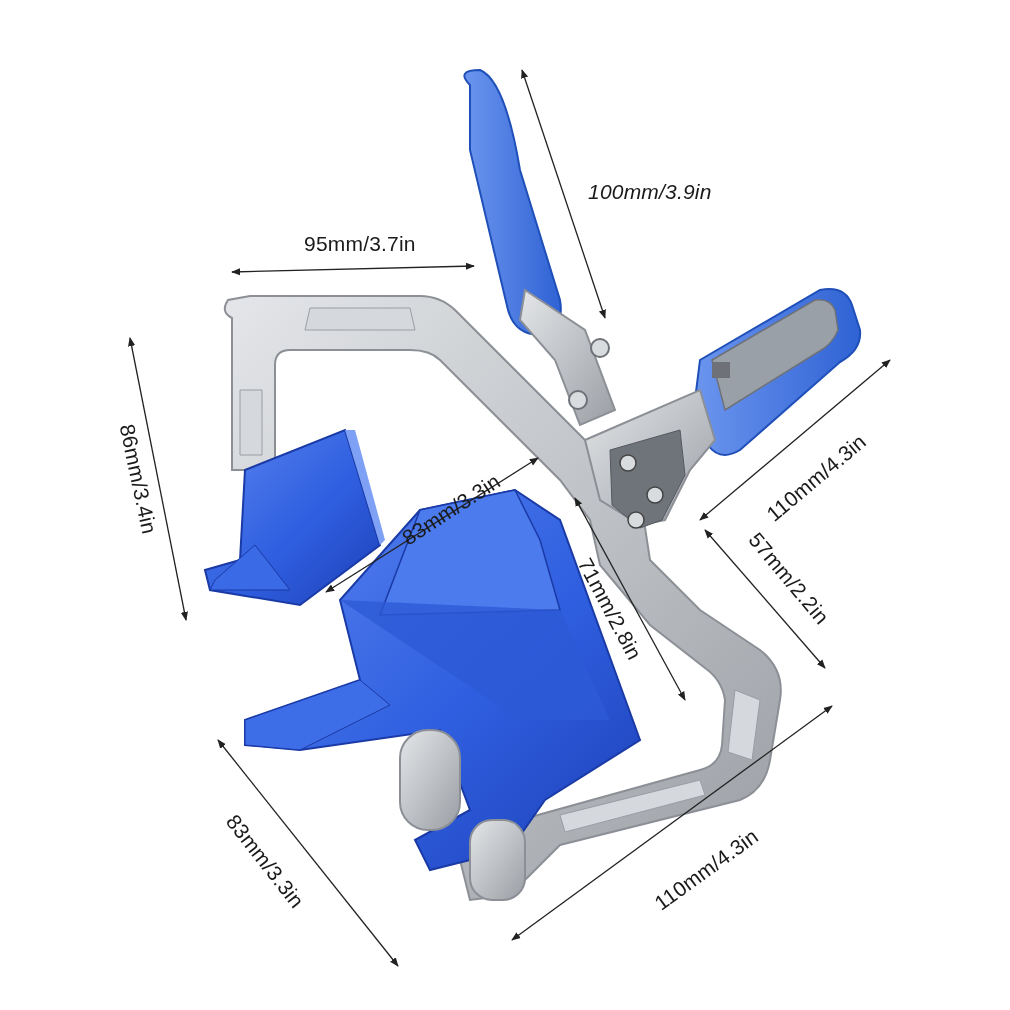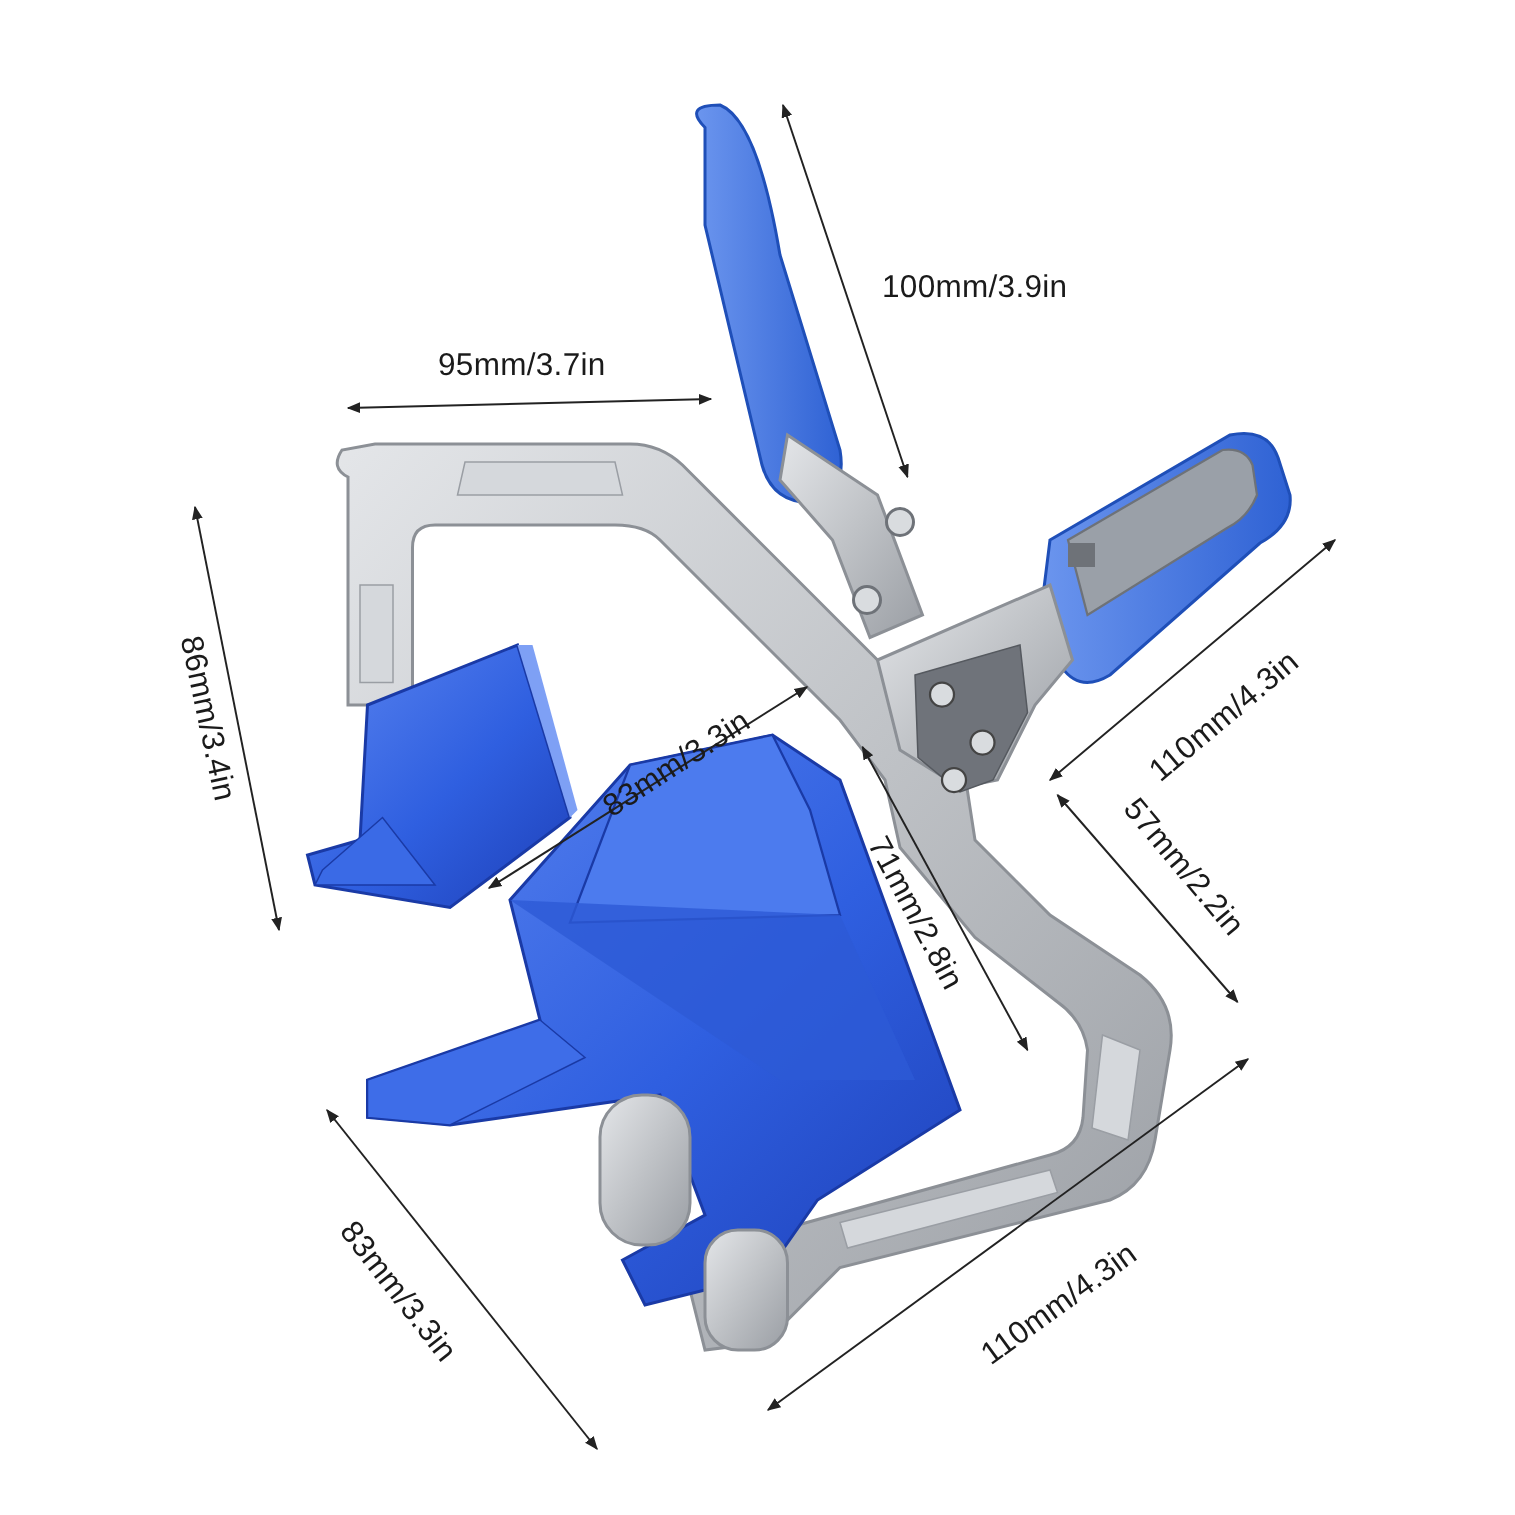--- a/index.html
+++ b/index.html
@@ -84,21 +84,21 @@
     <line x1="130" y1="338" x2="186" y2="620" marker-start="url(#arr)" marker-end="url(#arr)"></line>
     <line x1="326" y1="592" x2="538" y2="458" marker-start="url(#arr)" marker-end="url(#arr)"></line>
     <line x1="700" y1="520" x2="890" y2="360" marker-start="url(#arr)" marker-end="url(#arr)"></line>
     <line x1="705" y1="530" x2="825" y2="668" marker-start="url(#arr)" marker-end="url(#arr)"></line>
     <line x1="575" y1="498" x2="685" y2="700" marker-start="url(#arr)" marker-end="url(#arr)"></line>
     <line x1="512" y1="940" x2="832" y2="706" marker-start="url(#arr)" marker-end="url(#arr)"></line>
     <line x1="218" y1="740" x2="398" y2="966" marker-start="url(#arr)" marker-end="url(#arr)"></line>
   </g>
 </svg>
 
-<div class="dim-label" style="left:588px; top:180px;">100mm/3.9in</div>
-<div class="dim-label" style="left:292px; top:232px;text-align:center;">95mm/3.7in</div>
+<div class="dim-label" style="left:588px; top:180px;font-style:italic;">100mm/3.9in</div>
+<div class="dim-label" style="left:304px; top:232px;text-align:center;">95mm/3.7in</div>
 <div class="dim-label" style="left:138px; top:422px; transform: rotate(78deg);">86mm/3.4in</div>
 <div class="dim-label" style="left:398px; top:530px; transform: rotate(-33deg);">83mm/3.3in</div>
 <div class="dim-label" style="left:762px; top:508px; transform: rotate(-40deg);">110mm/4.3in</div>
 <div class="dim-label" style="left:762px; top:528px; transform: rotate(50deg);">57mm/2.2in</div>
 <div class="dim-label" style="left:594px; top:554px; transform: rotate(62deg);">71mm/2.8in</div>
 <div class="dim-label" style="left:650px; top:896px; transform: rotate(-36deg);">110mm/4.3in</div>
 <div class="dim-label" style="left:240px; top:810px; transform: rotate(52deg);">83mm/3.3in</div>
 
 </body></html>

